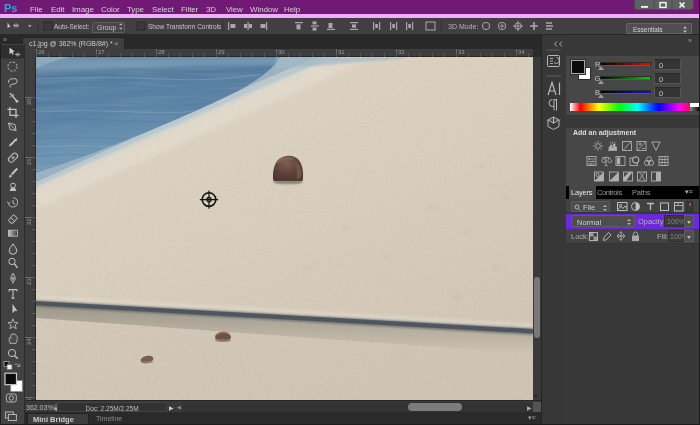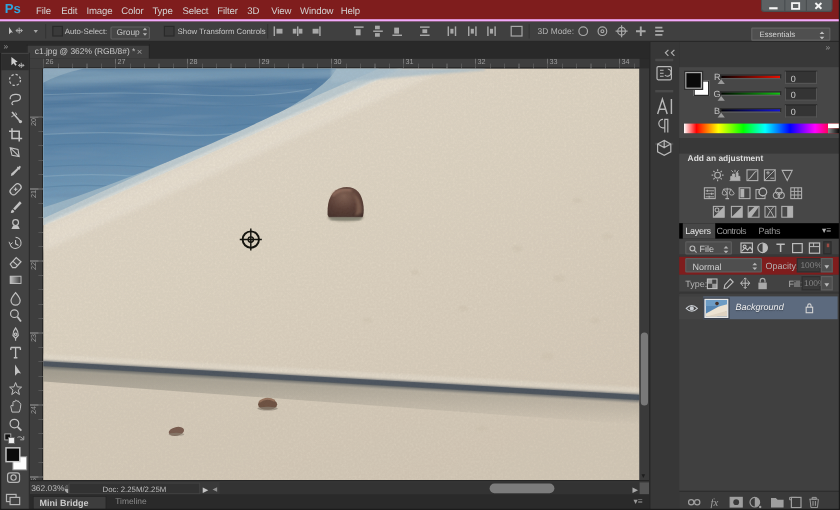--- a/index.html
+++ b/index.html
@@ -2,21 +2,21 @@
 <html><head><meta charset="utf-8">
 <style>
 *{margin:0;padding:0;box-sizing:border-box}
 html,body{width:700px;height:425px;overflow:hidden;background:#2b2b2b;font-family:"Liberation Sans",sans-serif}
 .a{position:absolute}
 body{position:relative}
 .mi{color:#d2d2d2;font-size:8px;position:absolute;top:4.5px;letter-spacing:-0.1px}
 </style></head>
 <body>
 
-<div class="a" style="left:0;top:0;width:700px;height:18px;background:#7f1d1d;border-bottom:2px solid #f0abfc">
+<div class="a" style="left:0;top:0;width:700px;height:18px;background:#701a75;border-bottom:4px solid #f0abfc">
   <div class="a" style="left:4px;top:2px;font-size:11px;font-weight:bold;color:#31a5dd">Ps</div>
   <div class="mi" style="left:30px">File</div>
   <div class="mi" style="left:51px">Edit</div>
   <div class="mi" style="left:72px">Image</div>
   <div class="mi" style="left:101px">Color</div>
   <div class="mi" style="left:127px">Type</div>
   <div class="mi" style="left:152px">Select</div>
   <div class="mi" style="left:181px">Filter</div>
   <div class="mi" style="left:206px">3D</div>
   <div class="mi" style="left:226px">View</div>
@@ -575,91 +575,50 @@
         <path d="M32 2.5 h7 M35.5 2.5 v6.5" stroke-width="1.3"></path>
         <rect x="45.5" y="2" width="8" height="7.5"></rect>
         <rect x="59.5" y="1.5" width="8.5" height="8.5"></rect>
           <path d="M59.5 4.5 h8.5 M63 1.5 v3" stroke-width="0.8"></path>
       </g>
     </svg>
     <div class="a" style="left:120px;top:2px;width:7px;height:11px;background:#393939;border:1px solid #2c2c2c">
         <div style="position:absolute;left:1.5px;top:1px;width:2.5px;height:2.5px;background:#9e4a42"></div>
       </div>
   </div>
-  <div class="a" style="left:0;top:179px;width:134px;height:15px;background:#7f1d1d">
+  <div class="a" style="left:0;top:179px;width:134px;height:15px;background:#6d28d9">
     <div class="a" style="left:5px;top:1px;width:64px;height:12px;background:#4e4e4e;border:1px solid #5e5e5e;border-radius:1px">
       <span class="a" style="left:5px;top:1.5px;font-size:7.5px;color:#cecece">Normal</span>
       <svg class="a" style="left:53px;top:2px" width="8" height="8" viewBox="0 0 8 8">
           <path d="M2 3 l2-2 l2 2 z M2 5 l2 2 l2-2 z" fill="#b5b5b5"></path>
         </svg>
     </div>
     <div class="a" style="left:72px;top:3px;font-size:7.5px;color:#b2b2b2">Opacity:</div>
     <div class="a" style="left:98px;top:1px;width:20px;height:12px;background:#3a3a3a;border:1px solid #303030">
         <span style="position:absolute;left:2px;top:2px;font-size:7px;color:#858585">100%</span>
       </div>
     <div class="a" style="left:118px;top:1px;width:10px;height:12px;background:#4e4e4e;border:1px solid #5e5e5e">
         <div style="position:absolute;left:2px;top:4.5px;width:0;height:0;border-left:2.6px solid transparent;border-right:2.6px solid transparent;border-top:3.5px solid #bbb"></div>
       </div>
   </div>
   <div class="a" style="left:0;top:194px;width:134px;height:15px;background:#424242;border-bottom:1px solid #353535">
-    <div class="a" style="left:5px;top:3px;font-size:7.5px;color:#b2b2b2">Type:</div>
+    <div class="a" style="left:5px;top:3px;font-size:7.5px;color:#b2b2b2">Lock:</div>
     <svg class="a" style="left:22px;top:2px" width="70" height="11" viewBox="0 0 70 11">
       <g stroke="#c0c0c0" fill="none">
         <rect x="1.5" y="1.5" width="8" height="8" stroke-width="0.9"></rect>
           <path d="M1.5 1.5 h4 v4 h-4 Z M5.5 5.5 h4 v4 h-4 Z" fill="#c0c0c0" stroke="none" opacity="0.7"></path>
         <path d="M20.5 1.5 L23 4 L18 9 L15.5 9.3 L16 6.5 Z" stroke-width="0.9"></path>
         <path d="M33 1 v8 M29 5 h8 M31 2.8 l-1.6 2.2 l1.6 2.2 M35 2.8 l1.6 2.2 l-1.6 2.2 M31.8 1.8 L33 0.5 l1.2 1.3 M31.8 8.2 L33 9.5 l1.2-1.3" stroke-width="0.8"></path>
         <rect x="44" y="4.5" width="7" height="5.5" fill="#a9a9a9" stroke="none"></rect>
           <path d="M45.5 4.5 v-1.5 a2 2 0 0 1 4 0 v1.5" stroke="#a9a9a9" stroke-width="1"></path>
       </g>
     </svg>
     <div class="a" style="left:91px;top:3px;font-size:7.5px;color:#b2b2b2">Fill:</div>
     <div class="a" style="left:102px;top:1px;width:16px;height:12px;background:#3a3a3a;border:1px solid #303030">
         <span style="position:absolute;left:1px;top:2px;font-size:7px;color:#858585">100%</span>
       </div>
     <div class="a" style="left:118px;top:1px;width:10px;height:12px;background:#4e4e4e;border:1px solid #5e5e5e">
         <div style="position:absolute;left:2px;top:4.5px;width:0;height:0;border-left:2.6px solid transparent;border-right:2.6px solid transparent;border-top:3.5px solid #bbb"></div>
       </div>
   </div>
-  <div class="a" style="left:0;top:210px;width:134px;height:164px;background:#404040">
-    <div class="a" style="left:0;top:2px;width:134px;height:19px;background:#454545">
-      <div class="a" style="left:20px;top:0;width:112px;height:19px;background:#5c6a7e"></div>
-      <svg class="a" style="left:5px;top:6px" width="11" height="8" viewBox="0 0 11 8">
-          <path d="M0.8 4 Q5.5 -0.8 10.2 4 Q5.5 8.8 0.8 4 Z" fill="none" stroke="#c9cdd2" stroke-width="0.9"></path>
-          <circle cx="5.5" cy="4" r="1.7" fill="#c9cdd2"></circle>
-        </svg>
-      <div class="a" style="left:21px;top:1.5px;width:20px;height:16px;background:#e8e8e8;padding:1px;box-shadow:0 0 0 1px #3a414d">
-        <svg width="18" height="14" viewBox="0 0 18 14" style="display:block">
-          <rect width="18" height="14" fill="#5585b2"></rect>
-          <rect width="18" height="5" fill="#6d9cc4"></rect>
-          <path d="M0 14 L0 11.5 L11 5.5 L18 3.5 L18 9 L9 14 Z" fill="#ebe2d2"></path>
-          <path d="M0 14 L18 9 L18 14 Z" fill="#ded3c2"></path>
-          <circle cx="9.5" cy="3" r="1.5" fill="#463229"></circle>
-        </svg>
-      </div>
-      <div class="a" style="left:47px;top:4px;font-size:7.5px;font-style:italic;color:#f2f2f2;text-shadow:0 1px 1px rgba(0,0,0,.35)">Background</div>
-      <svg class="a" style="left:104px;top:4.5px" width="9" height="10" viewBox="0 0 9 10">
-          <rect x="1.8" y="4" width="5.4" height="4.6" fill="none" stroke="#d4d4d4" stroke-width="0.9"></rect>
-          <path d="M3.1 4 v-1.2 a1.4 1.6 0 0 1 2.8 0 v1.2" fill="none" stroke="#d4d4d4" stroke-width="0.9"></path>
-        </svg>
-    </div>
-  </div>
-  <div class="a" style="left:0;top:374px;width:134px;height:16px;background:#3a3a3a;border-top:1px solid #2e2e2e">
-    <svg class="a" style="left:0;top:3px" width="134" height="11" viewBox="0 0 134 11">
-      <g stroke="#9f9f9f" fill="none">
-        <circle cx="10" cy="5.5" r="2.2"></circle>
-          <circle cx="15" cy="5.5" r="2.2"></circle>
-        <text x="26" y="9" font-size="9" font-style="italic" fill="#9f9f9f" stroke="none" font-family="Liberation Serif">fx</text>
-        <rect x="42.5" y="1.5" width="10" height="8" fill="#9f9f9f"></rect>
-          <circle cx="47.5" cy="5.5" r="2.4" fill="#3a3a3a" stroke="none"></circle>
-        <circle cx="63" cy="5.5" r="4"></circle>
-          <path d="M63 1.5 a4 4 0 0 1 0 8 Z" fill="#9f9f9f" stroke="none"></path>
-          <circle cx="67.5" cy="9.5" r="1" fill="#9f9f9f" stroke="none"></circle>
-        <path d="M76.5 3.5 v-1.5 h4 l1.5 1.5 h5 v6.5 h-10.5 Z" fill="#9f9f9f" stroke="none"></path>
-        <rect x="93.5" y="1.5" width="8" height="8.5"></rect>
-          <path d="M93.5 3.5 h-1.5 v-2 h6" stroke-width="0.8"></path>
-        <path d="M108.5 3 h7 M109 3 l0.8 7 h5.4 l0.8 -7 M110.8 1.5 h3.4 v1.5 h-3.4 Z M111.5 4.5 v4 M113.5 4.5 v4" stroke-width="0.8"></path>
-      </g>
-    </svg>
-  </div>
 </div>
 <div class="a" style="left:699px;top:0;width:1px;height:425px;background:#1b1b1b"></div>
 <div class="a" style="left:0;top:424px;width:700px;height:1px;background:#1b1b1b"></div>
 
 </body></html>

